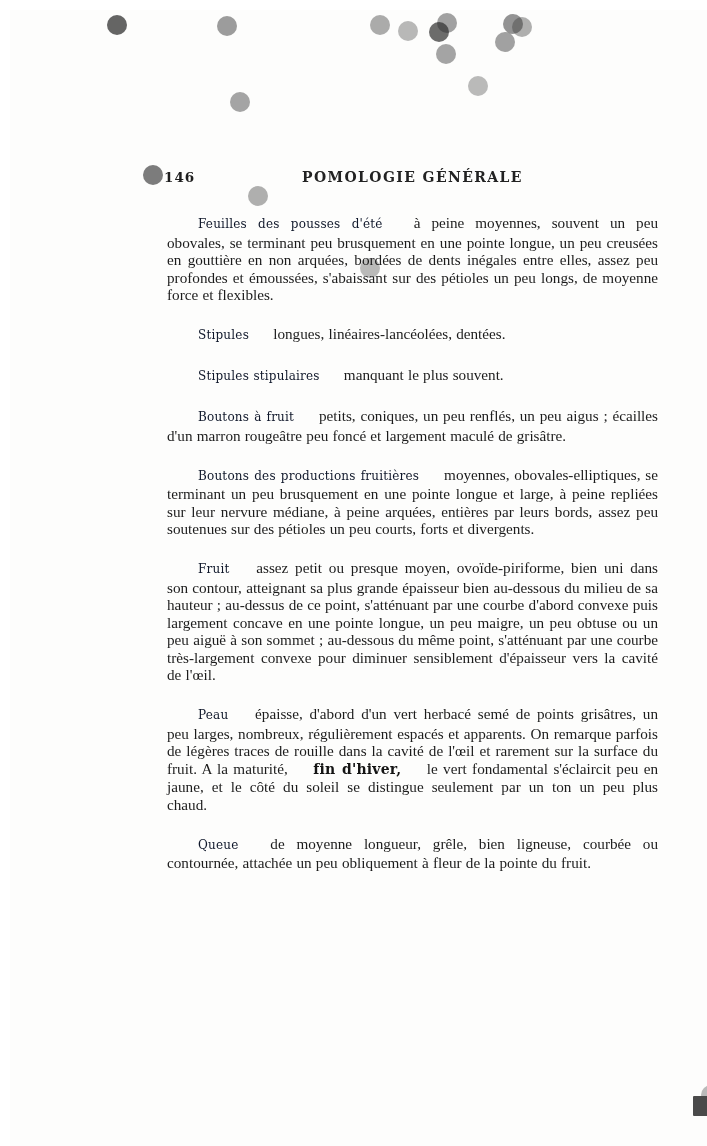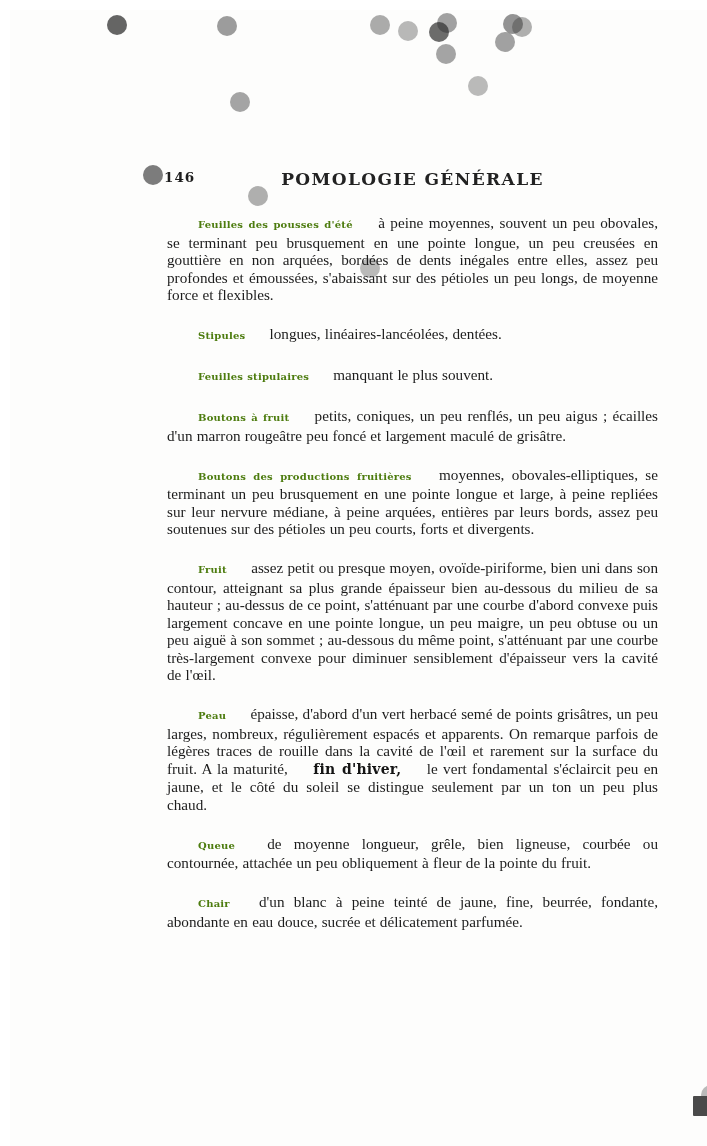--- a/index.html
+++ b/index.html
@@ -34,45 +34,45 @@
     font-size: 13.5px;
   }
   .header-title {
     position: absolute;
     left: 0;
     right: 0;
     top: 1px;
     text-align: center;
     font-family: "DejaVu Serif", serif;
     font-weight: bold;
-    font-size: 17px;
+    font-size: 14px;
     letter-spacing: 1.4px;
     color: #222;
   }
   .content {
     position: absolute;
     top: 184px;
     left: 137px;
     width: 531px;
   }
   .para {
     font-size: 15.2px;
     line-height: 17.5px;
     text-align: justify;
     text-indent: 21px;
     margin-bottom: 1.5px;
     color: #1c1c1c;
     word-spacing: 0.4px;
   }
   .term {
     font-family: "DejaVu Serif", serif;
-    font-weight: bold;
-    font-size: 10px;
+    font-weight: normal;
+    font-size: 12px;
     letter-spacing: 0.2px;
-    color: #4d7c0f;
+    color: #0f172a;
   }
   .inline-bold {
     font-family: "DejaVu Serif", serif;
     font-weight: bold;
     font-size: 14px;
     letter-spacing: 0.2px;
     color: #141414;
   }
   
   .speckles {
@@ -121,31 +121,30 @@
     <span class="page-number">146</span>
     <span class="header-title">POMOLOGIE GÉNÉRALE</span>
   </div>
 
   <div class="content">
 
     <p class="para"><b class="term">Feuilles des pousses d'été</b><span> à peine moyennes, souvent un peu obovales, se terminant peu brusquement en une pointe longue, un peu creusées en gouttière en non arquées, bordées de dents inégales entre elles, assez peu profondes et émoussées, s'abaissant sur des pétioles un peu longs, de moyenne force et flexibles.</span></p>
 
     <p class="para"><b class="term">Stipules</b><span> longues, linéaires-lancéolées, dentées.</span></p>
 
-    <p class="para"><b class="term">Feuilles stipulaires</b><span> manquant le plus souvent.</span></p>
+    <p class="para"><b class="term">Stipules stipulaires</b><span> manquant le plus souvent.</span></p>
 
     <p class="para"><b class="term">Boutons à fruit</b><span> petits, coniques, un peu renflés, un peu aigus ; écailles d'un marron rougeâtre peu foncé et largement maculé de grisâtre.</span></p>
 
 
     <p class="para"><b class="term">Boutons des productions fruitières</b><span> moyennes, obovales-elliptiques, se terminant un peu brusquement en une pointe longue et large, à peine repliées sur leur nervure médiane, à peine arquées, entières par leurs bords, assez peu soutenues sur des pétioles un peu courts, forts et divergents.</span></p>
 
 
     <p class="para"><b class="term">Fruit</b><span> assez petit ou presque moyen, ovoïde-piriforme, bien uni dans son contour, atteignant sa plus grande épaisseur bien au-dessous du milieu de sa hauteur ; au-dessus de ce point, s'atténuant par une courbe d'abord convexe puis largement concave en une pointe longue, un peu maigre, un peu obtuse ou un peu aiguë à son sommet ; au-dessous du même point, s'atténuant par une courbe très-largement convexe pour diminuer sensiblement d'épaisseur vers la cavité de l'œil.</span></p>
 
     <p class="para"><b class="term">Peau</b><span> épaisse, d'abord d'un vert herbacé semé de points grisâtres, un peu larges, nombreux, régulièrement espacés et apparents. On remarque parfois de légères traces de rouille dans la cavité de l'œil et rarement sur la surface du fruit. A la maturité, </span><b class="inline-bold">fin d'hiver,</b><span> le vert fondamental s'éclaircit peu en jaune, et le côté du soleil se distingue seulement par un ton un peu plus chaud.</span></p>
 
 
     <p class="para"><b class="term">Queue</b><span> de moyenne longueur, grêle, bien ligneuse, courbée ou contournée, attachée un peu obliquement à fleur de la pointe du fruit.</span></p>
 
-    <p class="para"><b class="term">Chair</b><span> d'un blanc à peine teinté de jaune, fine, beurrée, fondante, abondante en eau douce, sucrée et délicatement parfumée.</span></p>
 
   </div>
 </div>
 
 </body></html>

